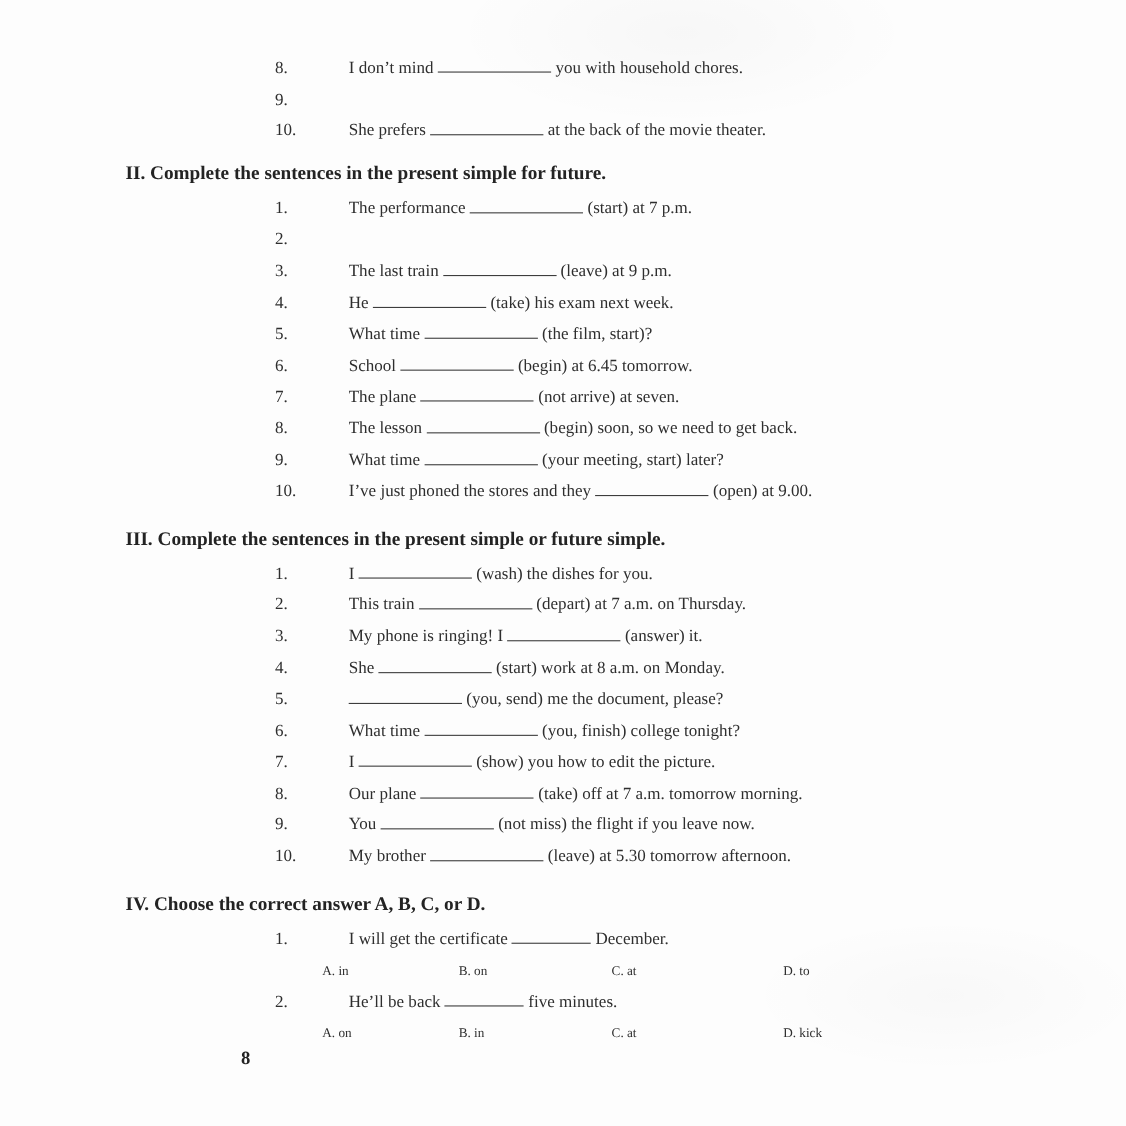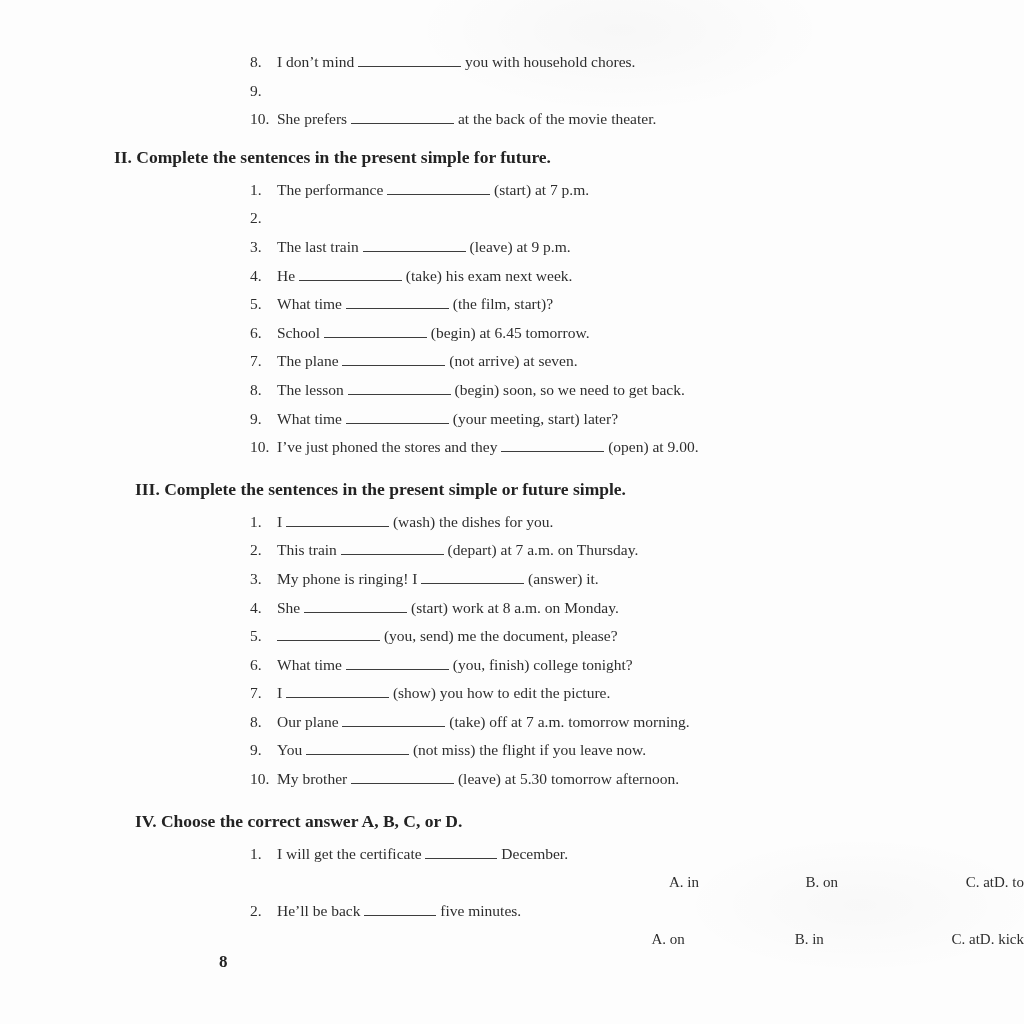--- a/index.html
+++ b/index.html
@@ -21,21 +21,21 @@
       #fdfdfd;
   }
   .row{
     display:flex;
     padding-left:250px;
     line-height:28.6px;
     font-size:15.5px;
     white-space:nowrap;
   }
   .num{flex:0 0 27px;}
-  .txt{flex:1 1 auto;}
+  .txt{flex:1 1 auto;margin-left:40px;}
   .blank{
     display:inline-block;
     width:103px;
     height:0.6em;
     border-bottom:1.2px solid #3d3d3d;
   }
   .blank-sm{
     display:inline-block;
     width:72px;
     height:0.6em;
@@ -43,28 +43,27 @@
   }
   .section-title{
     padding-left:114px;
     font-size:17.5px;
     font-weight:bold;
     line-height:26px;
     margin:10px 0 6px 0;
     color:#232323;
     white-space:nowrap;
   }
-  .section-title.later{margin-top:14px;margin-left:21px;}
+  .section-title.later{margin-top:14px;}
   .items{margin-top:0;}
   .opts{
     padding-left:293px;
     line-height:28.6px;
-    font-size:15px;
+    font-size:12px;
     white-space:nowrap;
-    text-align:right;
   }
   .opt{display:inline-block;}
   .o1{width:124px;}
   .o2{width:139px;}
   .o3{width:156px;}
   .pagenum{
     position:absolute;
     left:219px;top:952px;
     font-size:17px;
     font-weight:bold;

